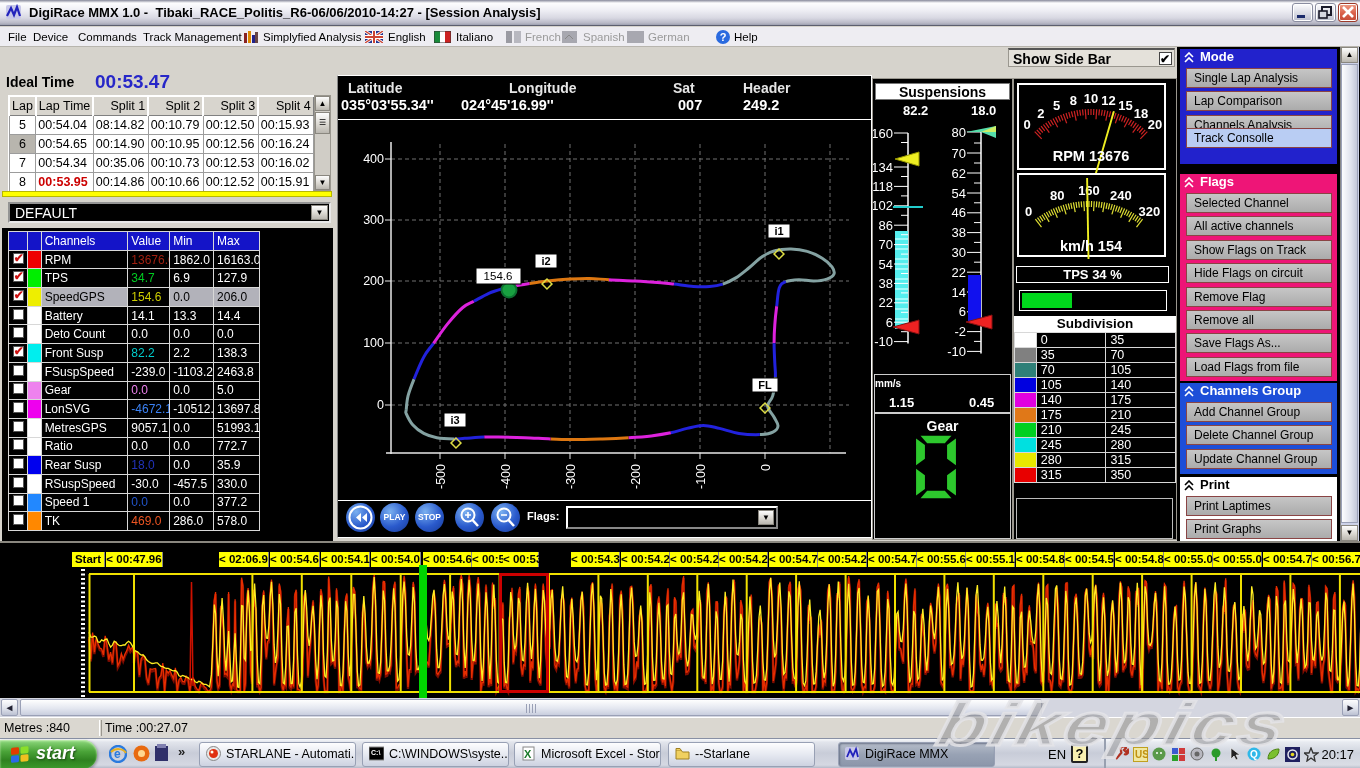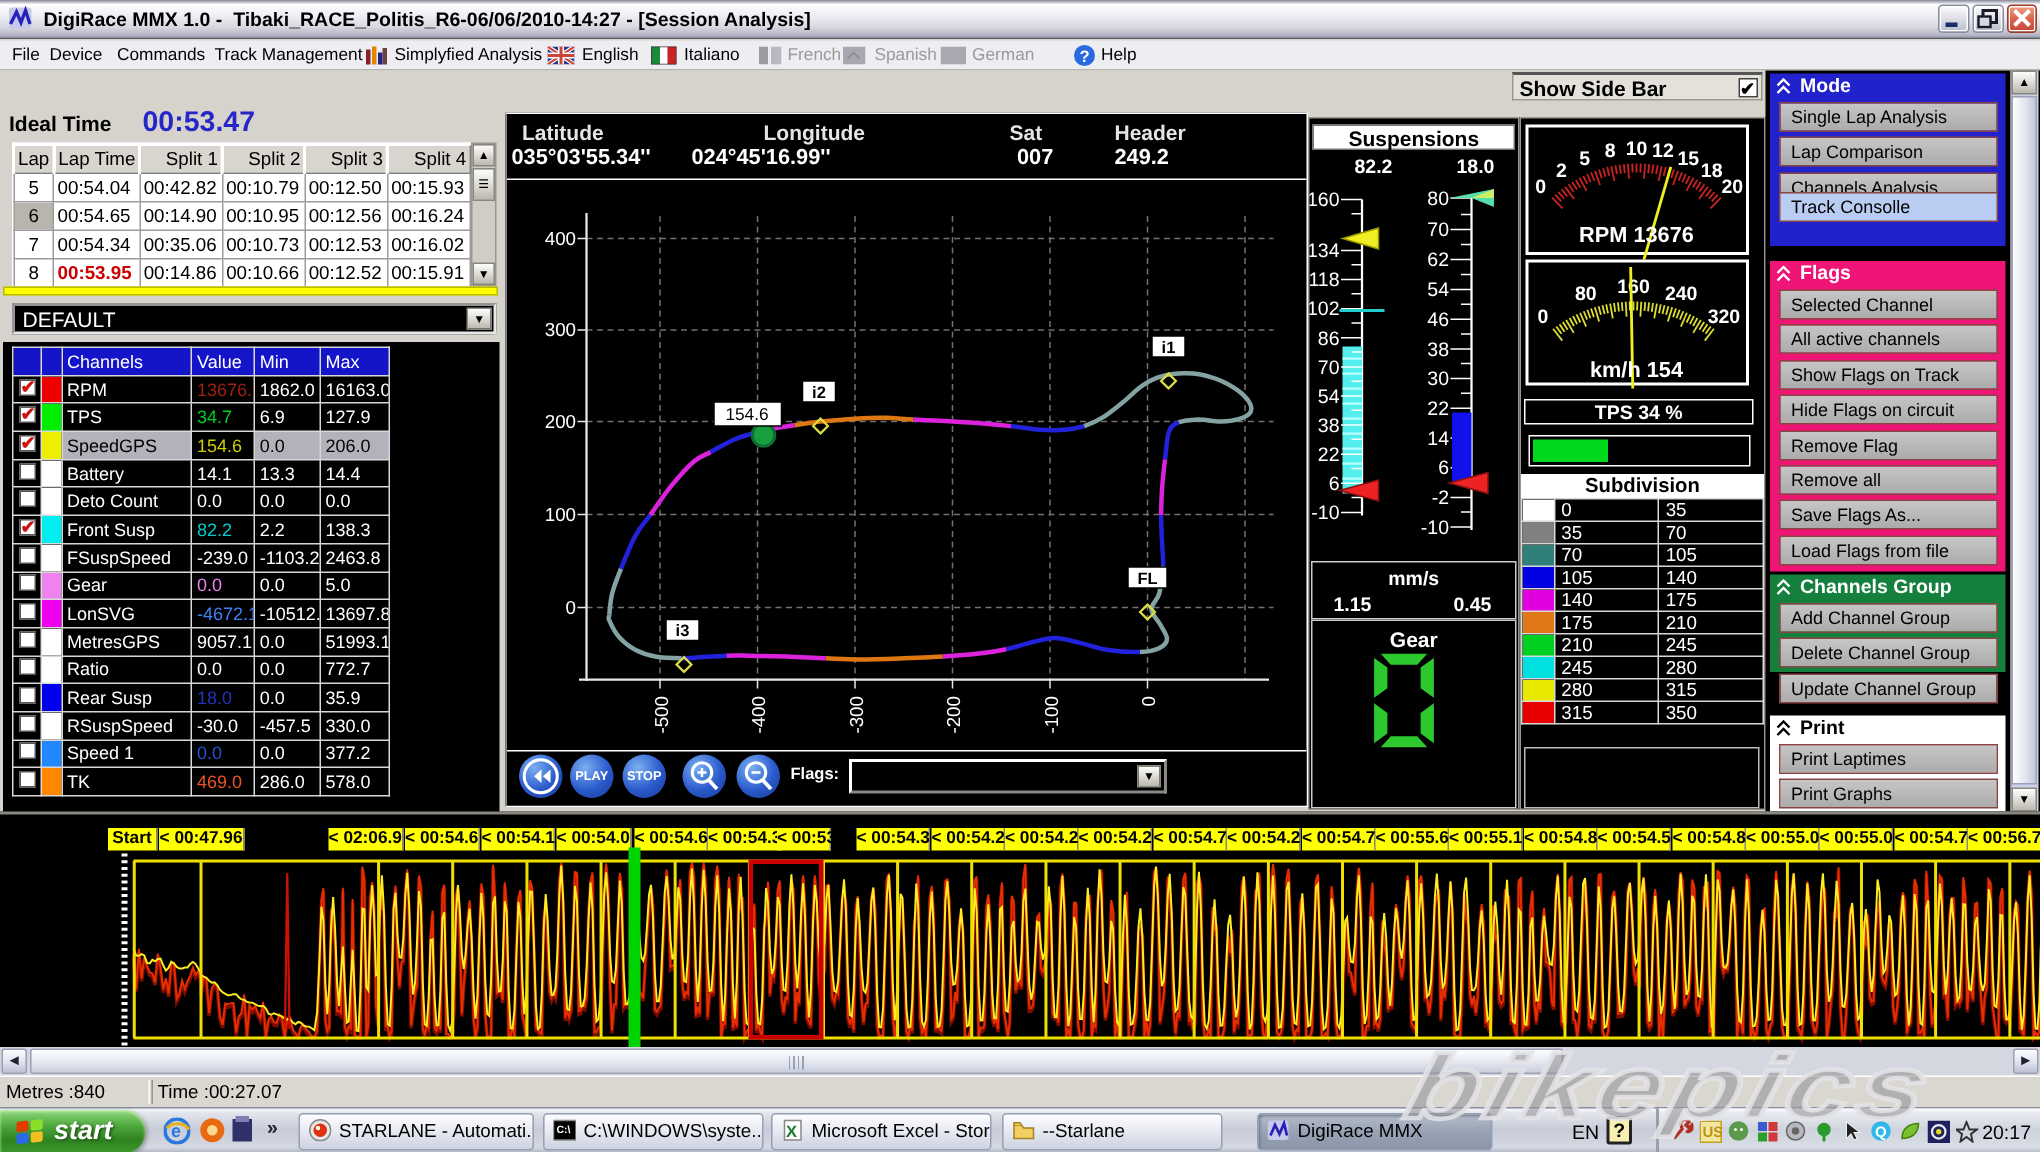--- a/index.html
+++ b/index.html
@@ -175,21 +175,21 @@
           <th>Lap</th>
           <th>Lap Time</th>
           <th>Split 1</th>
           <th>Split 2</th>
           <th>Split 3</th>
           <th>Split 4</th>
         </tr>
    <tr>
           <td style="text-align:center">5</td>
           <td>00:54.04</td>
-          <td>00:42.82</td>
+          <td>08:14.82</td>
           <td>00:10.79</td>
           <td>00:12.50</td>
           <td>00:15.93</td>
         </tr>
    <tr>
           <td style="text-align:center;background:#b8b5ae">6</td>
           <td>00:54.65</td>
           <td>00:14.90</td>
           <td>00:10.95</td>
           <td>00:12.56</td>
@@ -564,21 +564,21 @@
 <line x1="101" y1="222.4" x2="108" y2="222.4" stroke="#fff"></line>
 <line x1="20" y1="88" x2="50" y2="88" stroke="#22cccc" stroke-width="2"></line>
 <polygon points="22,40 46,33 46,47" fill="#eeee22" stroke="#999900"></polygon>
 <polygon points="20,208 46,201 46,215" fill="#ee2222" stroke="#881111"></polygon>
 <rect x="95" y="156" width="13" height="46" fill="#1111ee"></rect>
 <polygon points="93,203 119,196 119,210" fill="#ee2222" stroke="#881111"></polygon>
 <polygon points="93,13 123,7 123,19 108,13" fill="#55ddaa"></polygon>
         <polygon points="108,13 123,7 123,13" fill="#ccee66"></polygon>
       </svg>
     <div class="abs" id="mmsbox">
-      <div style="position:absolute;top:3px;width:100%;text-align:center;font-weight:bold;font-size:13px">mm/s</div>
+      <div style="position:absolute;top:3px;width:100%;font-weight:bold;font-size:10px">mm/s</div>
       <div style="position:absolute;top:20px;left:14px;font-weight:bold;font-size:13px">1.15</div>
       <div style="position:absolute;top:20px;left:94px;font-weight:bold;font-size:13px">0.45</div>
     </div>
     <div class="abs" id="gearbox">
       <div style="position:absolute;top:4px;width:100%;text-align:center;font-weight:bold;font-size:14px;color:#fff">Gear</div>
       <svg style="position:absolute;left:30px;top:20px" width="62" height="66" viewBox="0 0 56 72" preserveAspectRatio="none">
         <polygon class="seg7" points="14,2 42,2 36,10 20,10"></polygon>
         <polygon class="seg7" points="10,5 18,12 18,27 10,34"></polygon>
         <polygon class="seg7" points="46,5 46,34 38,27 38,12"></polygon>
         <polygon class="seg7" points="10,38 18,45 18,60 10,67"></polygon>
@@ -793,21 +793,21 @@
           </svg>Flags</div>
 <div class="sbtnrow" style="top:19px;">Selected Channel</div>
 <div class="sbtnrow" style="top:42.4px;">All active channels</div>
 <div class="sbtnrow" style="top:65.8px;">Show Flags on Track</div>
 <div class="sbtnrow" style="top:89.2px;">Hide Flags on circuit</div>
 <div class="sbtnrow" style="top:112.6px;">Remove Flag</div>
 <div class="sbtnrow" style="top:136px;">Remove all</div>
 <div class="sbtnrow" style="top:159.4px;">Save Flags As...</div>
 <div class="sbtnrow" style="top:182.8px;">Load Flags from file</div>
 </div>
-<div class="sgroup" style="top:336px;height:65px;background:#15803d">
+<div class="sgroup" style="top:336px;height:91px;background:#1d4ed8">
 <div class="shead" style="color:#fff"><svg class="chev" width="11" height="11">
             <path d="M1,5 L5,1 L9,5 M1,10 L5,6 L9,10" fill="none" stroke="#fff" stroke-width="1.6"></path>
           </svg>Channels Group</div>
 <div class="sbtnrow" style="top:19px;">Add Channel Group</div>
 <div class="sbtnrow" style="top:42.4px;">Delete Channel Group</div>
 <div class="sbtnrow" style="top:65.8px;">Update Channel Group</div>
 </div>
 <div class="sgroup" style="top:430px;height:64px;background:#ffffff">
 <div class="shead" style="color:#000"><svg class="chev" width="11" height="11">
             <path d="M1,5 L5,1 L9,5 M1,10 L5,6 L9,10" fill="none" stroke="#000" stroke-width="1.6"></path>
@@ -859,21 +859,21 @@
 <line x1="1339.9" y1="31" x2="1339.9" y2="149" stroke="#f0e000" stroke-width="2"></line>
     </svg>
   <div class="lapl" style="left:72px;width:33px">Start</div>
 <div class="lapl" style="left:106px;width:57px">&lt; 00:47.96</div>
 <div class="lapl" style="left:219px;width:50px">&lt; 02:06.9</div>
 <div class="lapl" style="left:270px;width:50px">&lt; 00:54.6</div>
 <div class="lapl" style="left:321px;width:49px">&lt; 00:54.1</div>
 <div class="lapl" style="left:371px;width:50px">&lt; 00:54.0</div>
 <div class="lapl" style="left:423px;width:49px">&lt; 00:54.6</div>
 <div class="lapl" style="left:472px;width:49px">&lt; 00:54.3</div>
-<div class="lapl" style="left:518px;width:36px">&lt; 00:53.9</div>
+<div class="lapl" style="left:503px;width:36px">&lt; 00:53.9</div>
 <div class="lapl" style="left:571px;width:49px">&lt; 00:54.3</div>
 <div class="lapl" style="left:621px;width:49px">&lt; 00:54.2</div>
 <div class="lapl" style="left:670px;width:49px">&lt; 00:54.2</div>
 <div class="lapl" style="left:719px;width:49px">&lt; 00:54.2</div>
 <div class="lapl" style="left:769px;width:49px">&lt; 00:54.7</div>
 <div class="lapl" style="left:818px;width:49px">&lt; 00:54.2</div>
 <div class="lapl" style="left:868px;width:49px">&lt; 00:54.7</div>
 <div class="lapl" style="left:917px;width:49px">&lt; 00:55.6</div>
 <div class="lapl" style="left:966px;width:49px">&lt; 00:55.1</div>
 <div class="lapl" style="left:1016px;width:49px">&lt; 00:54.8</div>

